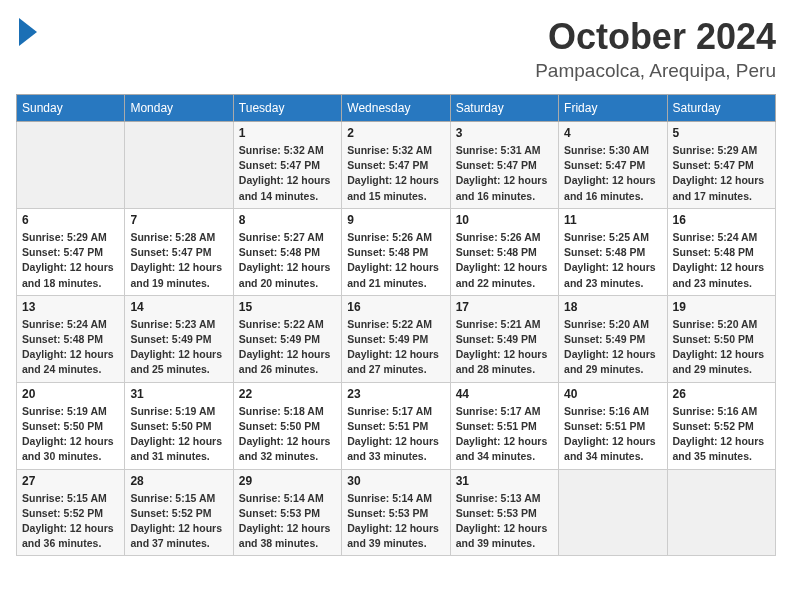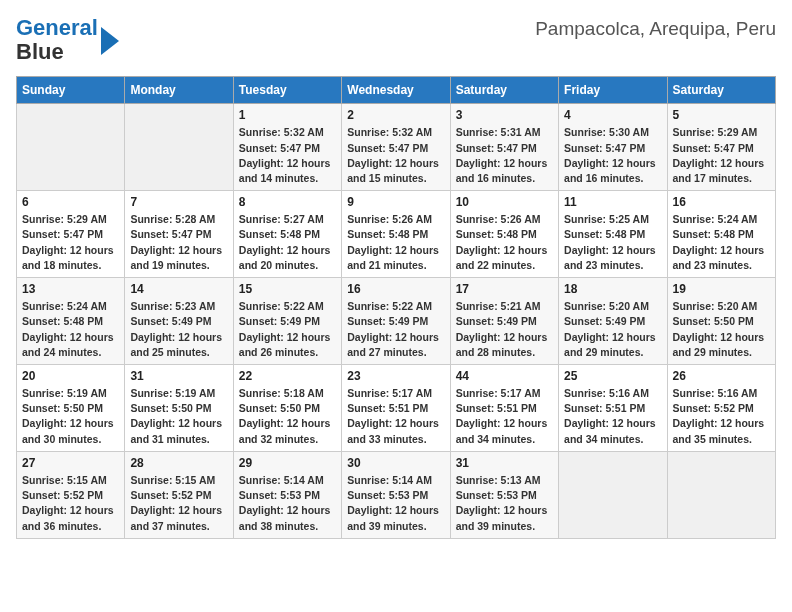--- a/index.html
+++ b/index.html
@@ -55,21 +55,21 @@
       width: 100%;
       border-collapse: collapse;
       font-size: 11px;
     }
     thead tr th {
       background-color: #2878c0;
       color: #fff;
       text-align: left;
       padding: 6px 5px;
       font-size: 12px;
-      font-weight: bold;
+      font-weight: normal;
       border: 1px solid #aaa;
     }
     tbody tr td {
       border: 1px solid #ccc;
       vertical-align: top;
       padding: 4px 5px;
       height: 75px;
       width: 108px;
       background: #fff;
     }
@@ -90,28 +90,24 @@
     }
     .empty-cell {
       background: #f0f0f0 !important;
     }
   </style>
 </head>
 <body>
 
 <div class="header">
   <div class="logo">
-    <div>
-      <div class="logo-text">
-        <span>General</span><br><span style="color:#333;">Blue</span>
-      </div>
-    </div>
     <div class="logo-arrow"></div>
   </div>
   <div class="title-block">
+    <div class="month-title">October 2024</div>
     <div class="location">Pampacolca, Arequipa, Peru</div>
   </div>
 </div>
 
 <table>
   <thead>
     <tr>
       <th>Sunday</th>
       <th>Monday</th>
       <th>Tuesday</th>
@@ -221,21 +217,21 @@
         </td>
         <td>
           <div class="day-number">23</div>
           <div class="day-info">Sunrise: 5:17 AM<br>Sunset: 5:51 PM<br>Daylight: 12 hours<br>and 33 minutes.</div>
         </td>
         <td>
           <div class="day-number">44</div>
           <div class="day-info">Sunrise: 5:17 AM<br>Sunset: 5:51 PM<br>Daylight: 12 hours<br>and 34 minutes.</div>
         </td>
         <td>
-          <div class="day-number">25</div>
+          <div class="day-number">40</div>
           <div class="day-info">Sunrise: 5:16 AM<br>Sunset: 5:51 PM<br>Daylight: 12 hours<br>and 34 minutes.</div>
         </td>
         <td>
           <div class="day-number">26</div>
           <div class="day-info">Sunrise: 5:16 AM<br>Sunset: 5:52 PM<br>Daylight: 12 hours<br>and 35 minutes.</div>
         </td>
       </tr>
       <tr>
         <td>
           <div class="day-number">27</div>

